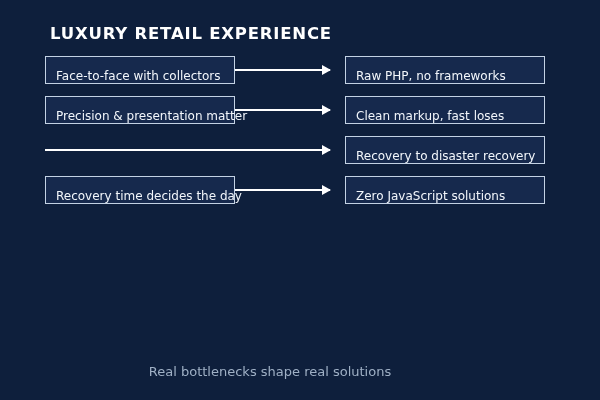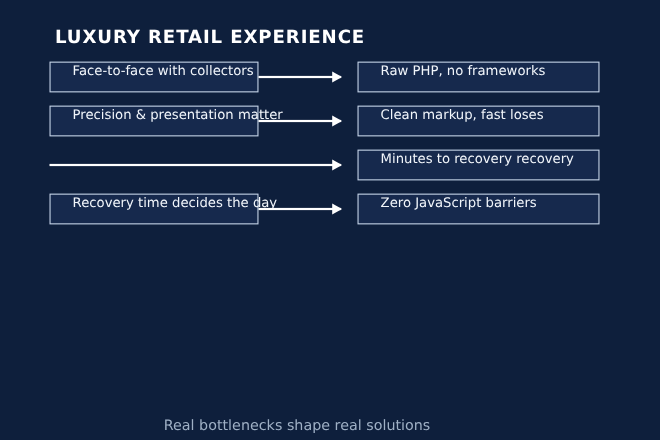--- a/index.html
+++ b/index.html
@@ -38,28 +38,28 @@
     display: flex;
     align-items: stretch;
     height: 28px;
     margin-bottom: 12px;
   }
   .box {
     box-sizing: border-box;
     background: #16294d;
     border: 1px solid #c3d2e4;
     display: flex;
-    align-items: flex-start;
-    padding: 0 20px;
+    align-items: flex-end;
+    padding: 0 10px;
     font-size: 12px;
     color: #f2f6fb;
     white-space: nowrap;
   }
   .box-left  { width: 190px; }
-  .box-right { width: 220px; margin-left: 15px; }
+  .box-right { width: 200px; margin-left: 15px; }
   .arrow {
     flex: 1;
     position: relative;
     margin: auto 0;
     height: 2px;
     background: #ffffff;
   }
   .arrow::after {
     content: "";
     position: absolute;
@@ -67,21 +67,21 @@
     top: 50%;
     transform: translateY(-50%);
     width: 0;
     height: 0;
     border-left: 9px solid #ffffff;
     border-top: 5px solid transparent;
     border-bottom: 5px solid transparent;
   }
   .footer {
     position: absolute;
-    top: 380px;
+    top: 364px;
     left: 0;
     width: 540px;
     text-align: center;
     font-size: 13px;
     color: #9fb0c5;
   }
 </style>
 </head>
 <body>
 
@@ -109,31 +109,31 @@
       </div>
       <div class="arrow"></div>
       <div class="box box-right">
         <span>Clean markup, fast loses</span>
       </div>
     </div>
 
     <div class="map-row">
       <div class="arrow"></div>
       <div class="box box-right">
-        <span>Minutes to recovery recovery</span>
+        <span>Recovery to disaster recovery</span>
       </div>
     </div>
 
     <div class="map-row">
       <div class="box box-left">
         <span>Recovery time decides the day</span>
       </div>
       <div class="arrow"></div>
       <div class="box box-right">
-        <span>Zero JavaScript barriers</span>
+        <span>Zero JavaScript solutions</span>
       </div>
     </div>
 
   </div>
 
   <div class="footer">Real bottlenecks shape real solutions</div>
 
 </div>
 
 </body></html>

